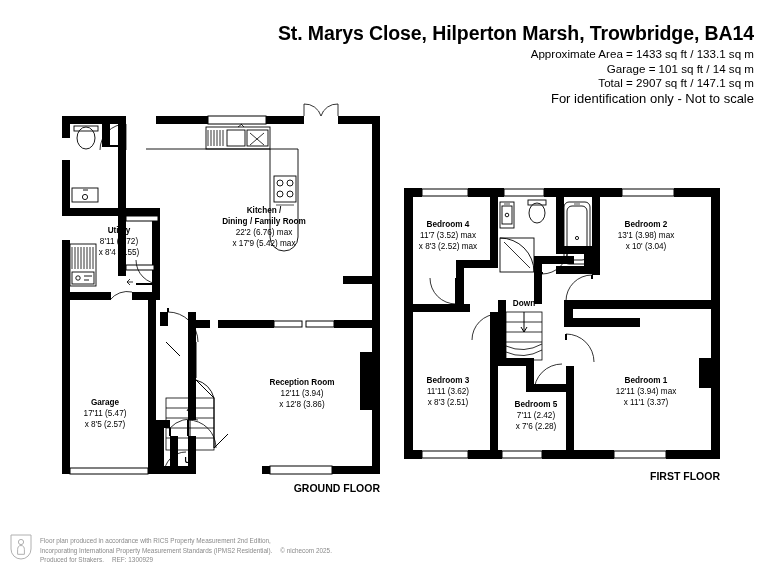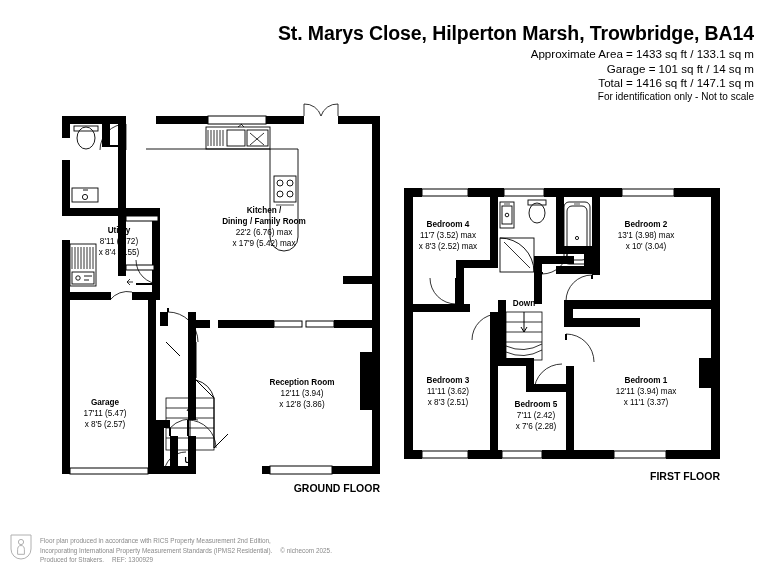--- a/index.html
+++ b/index.html
@@ -42,21 +42,21 @@
   }
   #area-lines .area-line {
     font-size: 11.6px;
     line-height: 14.5px;
     white-space: nowrap;
   }
   #disclaimer {
     position: absolute;
     top: 91px;
     right: 14px;
-    font-size: 10px;
+    font-size: 13px;
     text-align: right;
     white-space: nowrap;
   }
 
   
   #plan-wrap {
     position: absolute;
     top: 0;
     left: 0;
     width: 768px;
@@ -124,21 +124,21 @@
   .fnote-gap { display: inline-block; width: 8px; }
 </style>
 </head>
 <body>
 
 <div id="header">
   <div id="title">St. Marys Close, Hilperton Marsh, Trowbridge, BA14</div>
   <div id="area-lines">
     <div class="area-line">Approximate Area = 1433 sq ft / 133.1 sq m</div>
     <div class="area-line">Garage = 101 sq ft / 14 sq m</div>
-    <div class="area-line">Total = 1416 sq ft / 147.1 sq m</div>
+    <div class="area-line">Total = 2907 sq ft / 147.1 sq m</div>
   </div>
   <div id="disclaimer">For identification only - Not to scale</div>
 </div>
 
 <div id="plan-wrap">
 
 <svg class="plan" id="ground-floor-svg" width="400" height="500" viewBox="0 0 400 500" style="left:0px; top:80px;">
 
   <g fill="#000000">
 

